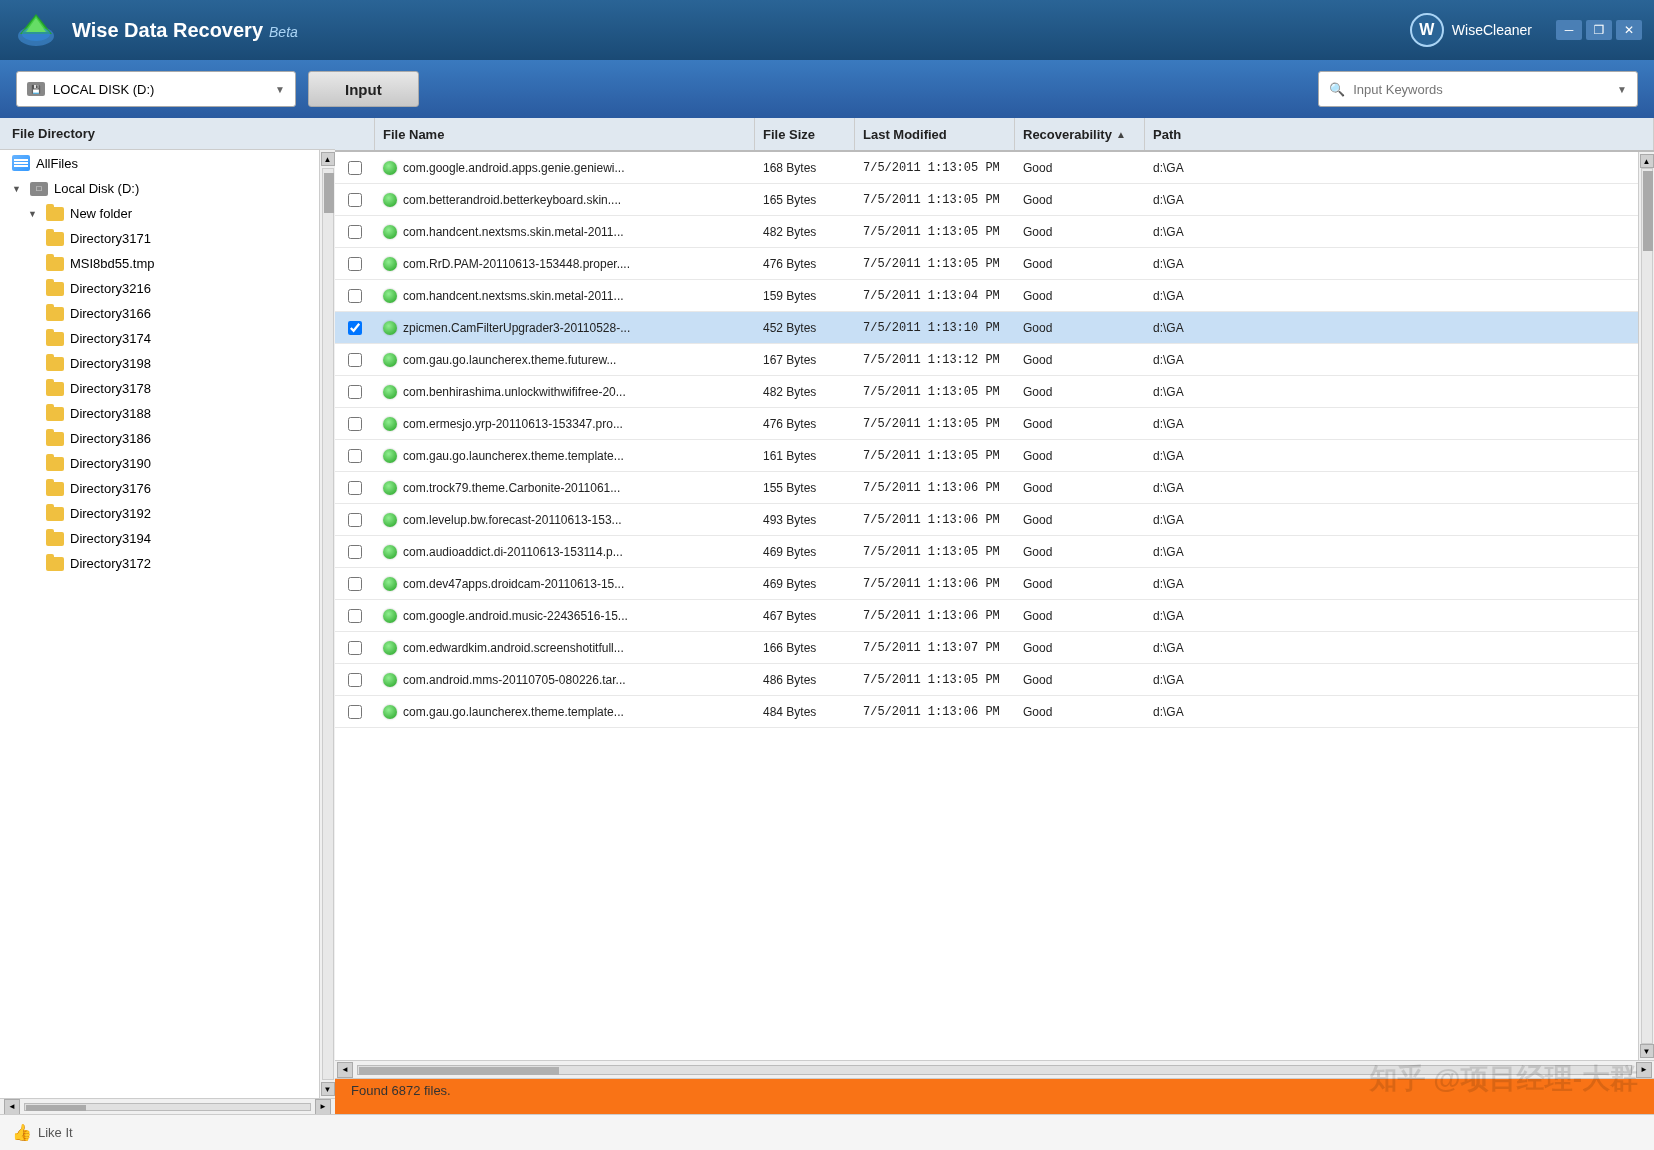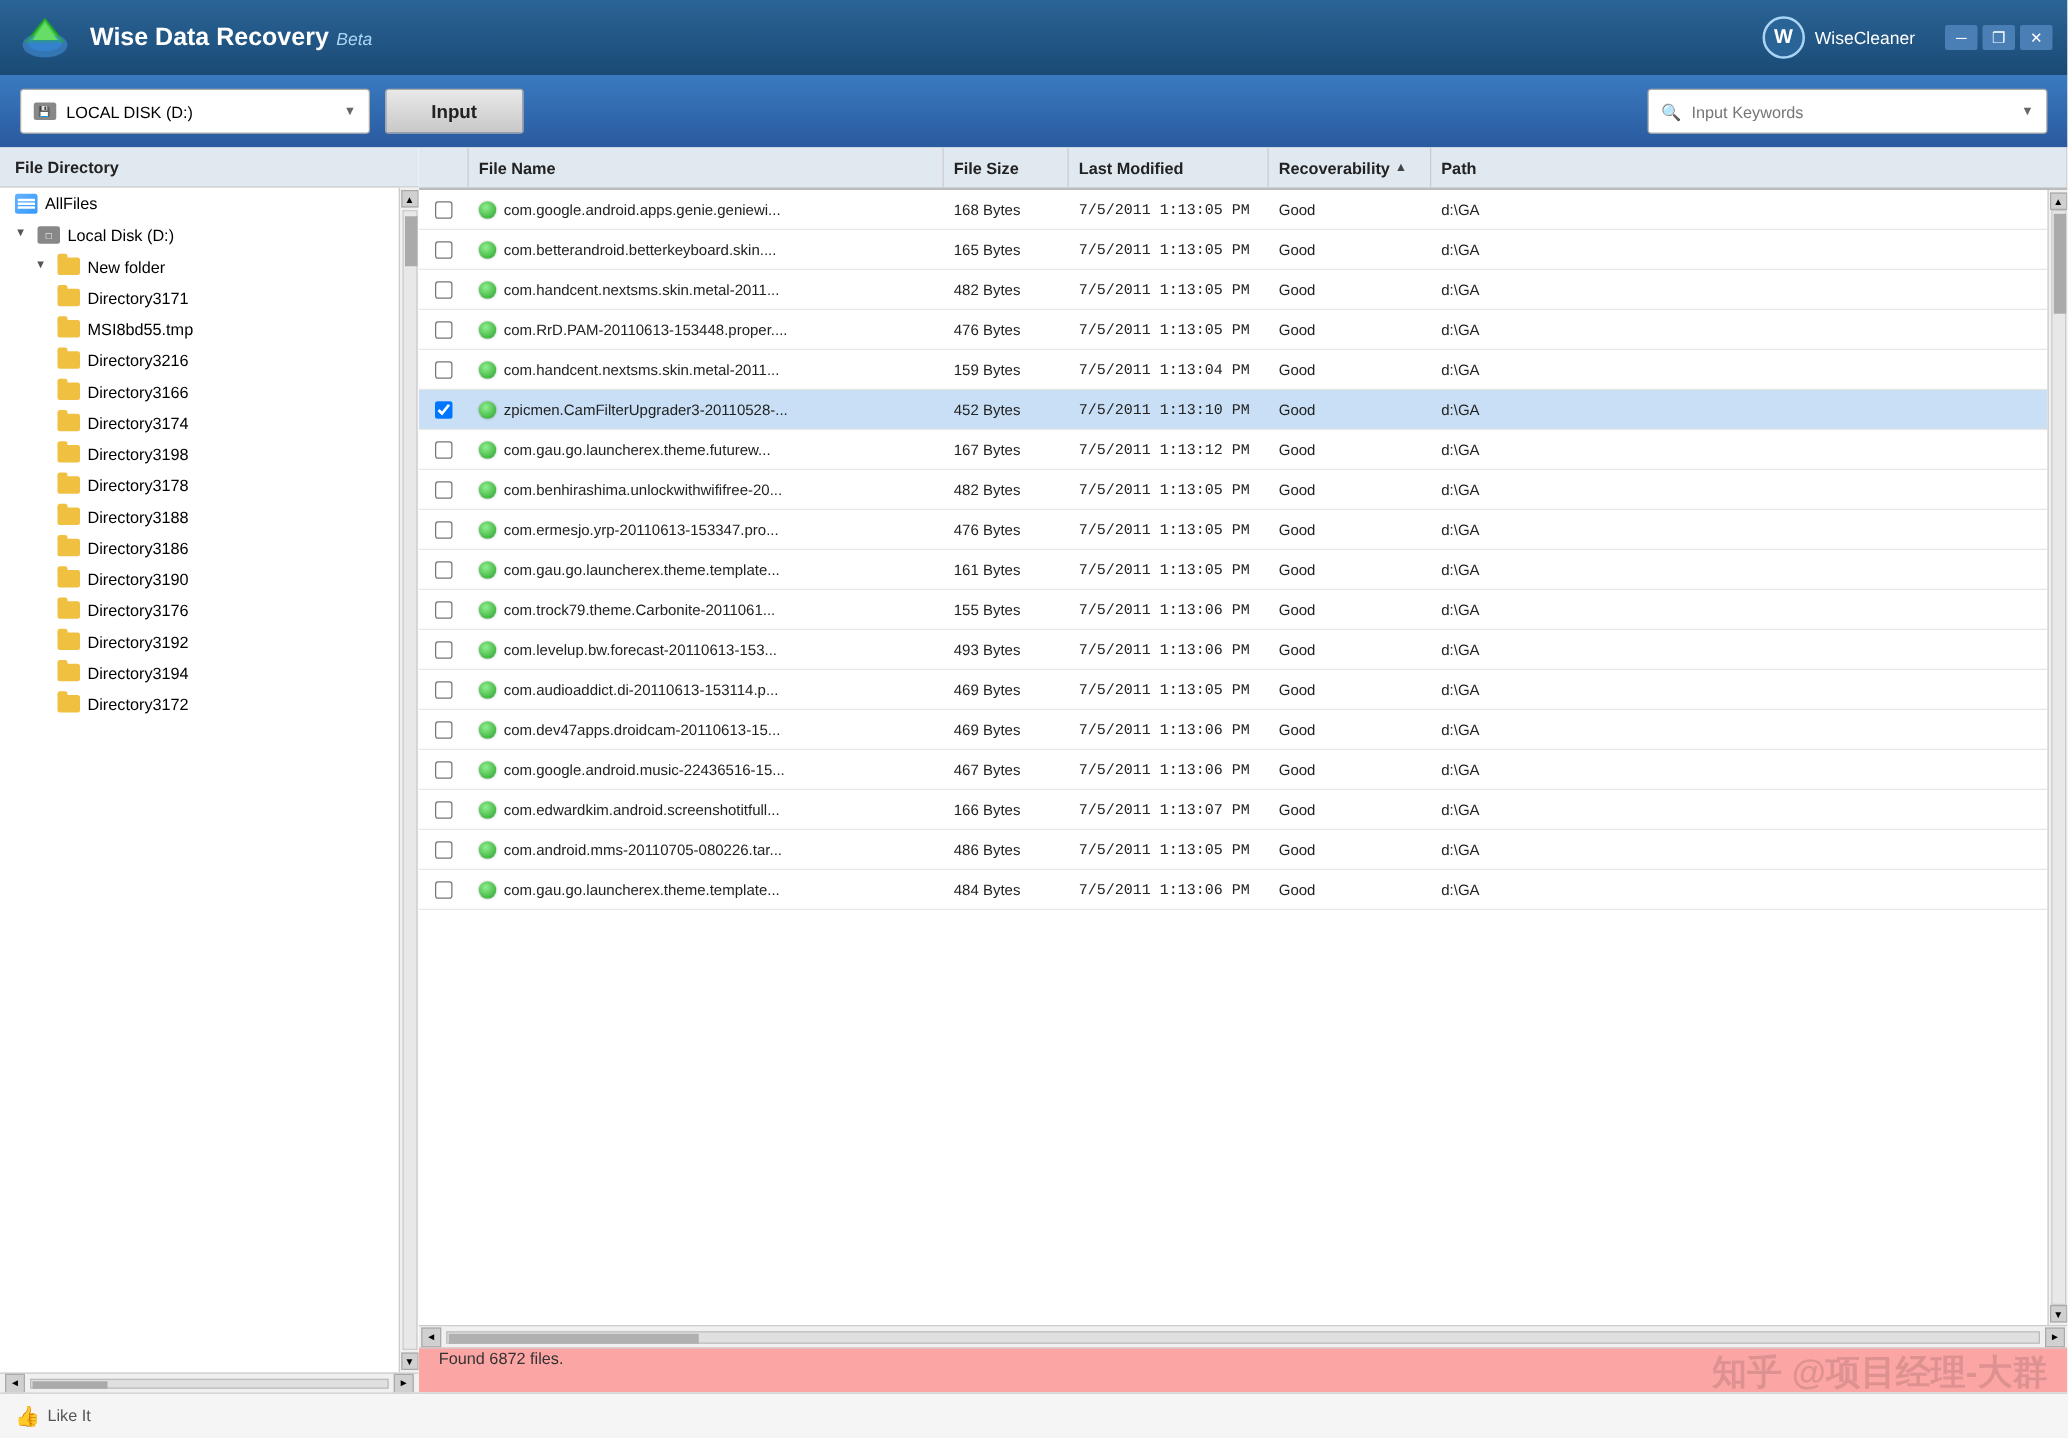--- a/index.html
+++ b/index.html
@@ -168,21 +168,21 @@
       color: #222;
       border-bottom: 1px solid #ccc;
     }
     .sidebar-content {
       flex: 1;
       overflow-y: auto;
       overflow-x: hidden;
     }
     .sidebar-item {
       display: flex;
-      align-items: flex-start;
+      align-items: center;
       padding: 5px 0;
       cursor: pointer;
       gap: 6px;
       font-size: 13px;
     }
     .sidebar-item.allfiles {
       padding-left: 12px;
     }
     .sidebar-item.level1 {
       padding-left: 12px;
@@ -348,26 +348,26 @@
     }
     input[type="checkbox"] {
       width: 14px;
       height: 14px;
       cursor: pointer;
       flex-shrink: 0;
     }
 
     
     .status-bar {
-      background: #fca5a5;
+      background: #f97316;
       border-top: 1px solid #ccc;
       height: 36px;
       display: flex;
-      align-items: flex-start;
-      padding: 0 16px;
+      align-items: flex-end;
+      padding: 16px 16px;
       font-size: 13px;
       color: #333;
     }
 
     
     .bottom-scroll {
       height: 18px;
       background: #f0f0f0;
       border-top: 1px solid #ccc;
       display: flex;

